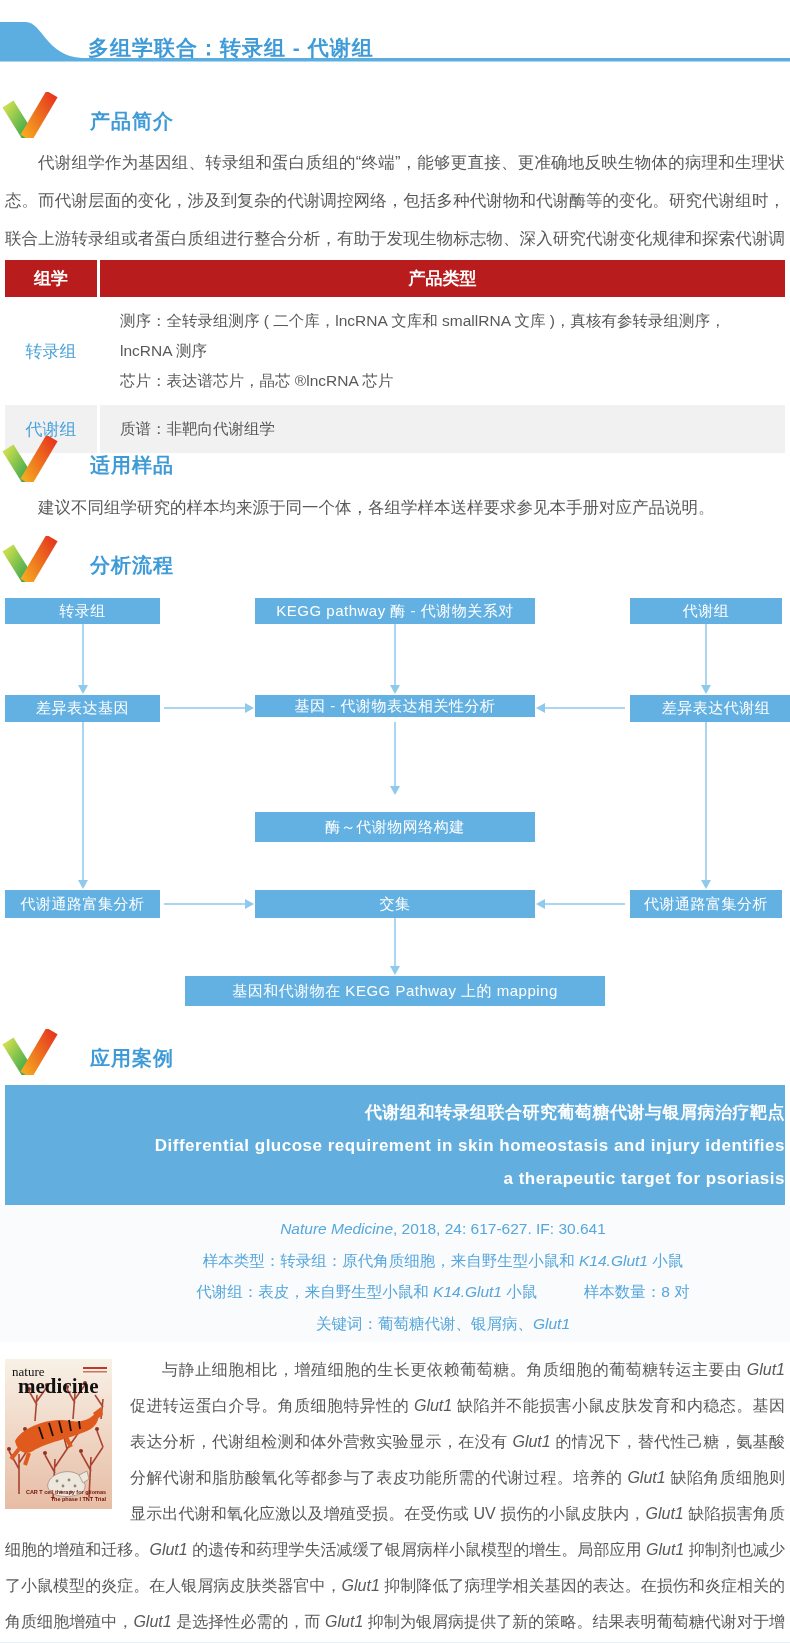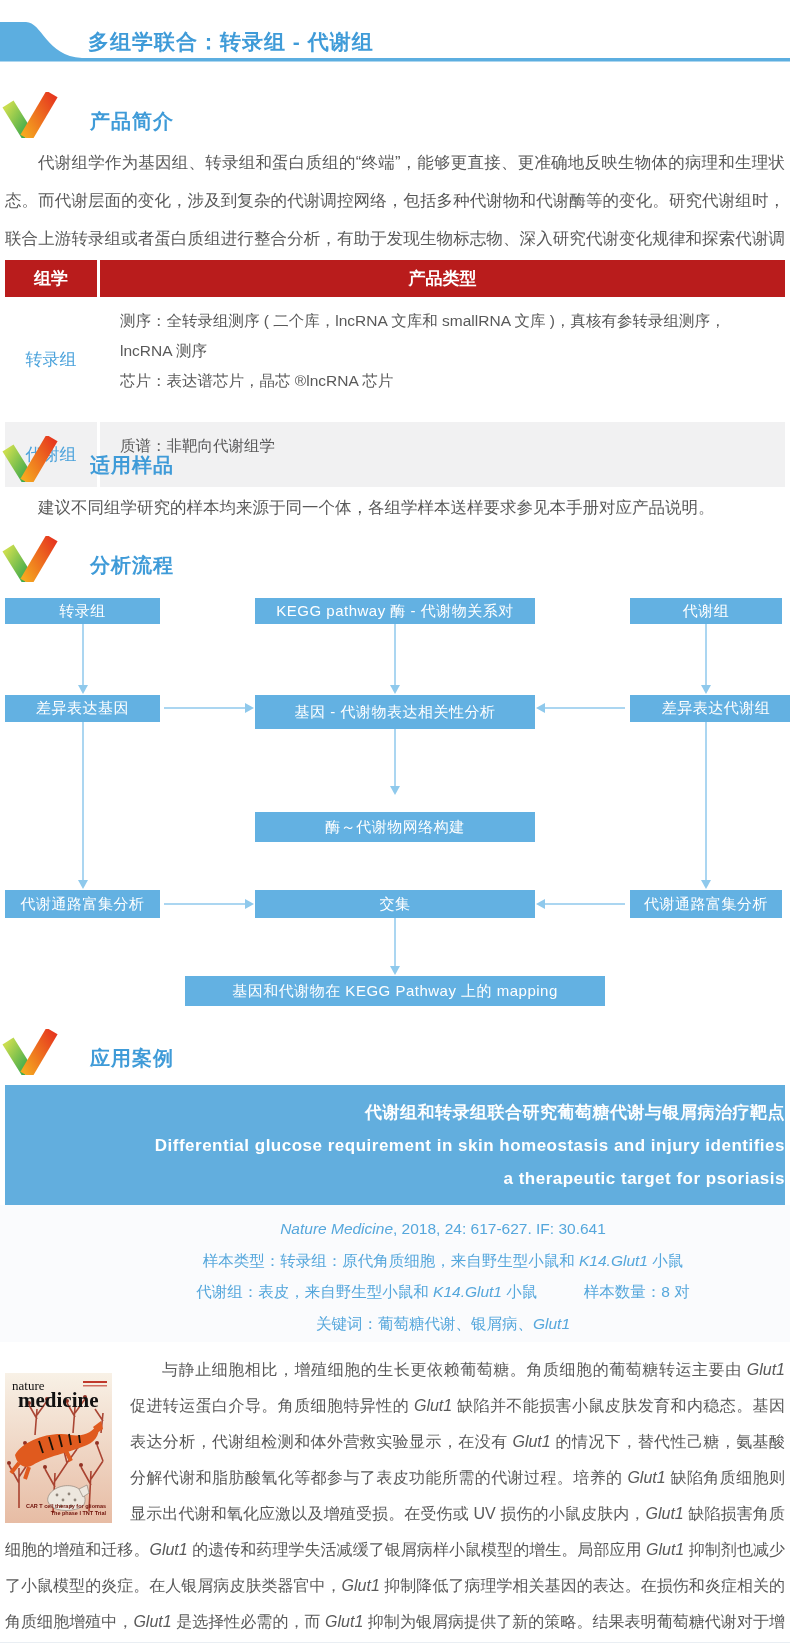--- a/index.html
+++ b/index.html
@@ -6,21 +6,21 @@
   .page {
     position:relative; width:790px; height:1643px; background:#ffffff;
     font-family:"Liberation Sans","DejaVu Sans",sans-serif; overflow:hidden;
     color:#595959;
   }
 
   
   .hdr { position:absolute; top:22px; left:0; width:790px; height:42px; }
   .hdr svg { display:block; }
   .hdr-title {
-    position:absolute; top:6px; left:88px; margin:0;
+    position:absolute; top:12px; left:88px; margin:0;
     font-size:21px; font-weight:bold; color:#3F9BD8; letter-spacing:1px;
   }
 
   
   .sec-head { position:absolute; left:2px; display:flex; align-items:flex-end; height:42px; }
   .vmark { width:56px; height:46px; display:block; }
   .sec-title { margin:0 0 3px 32px; font-size:20px; font-weight:bold; color:#3F9BD8; letter-spacing:1px; }
 
   
   .para {
@@ -33,21 +33,21 @@
   .ptable { position:absolute; top:260px; left:5px; width:780px; font-size:15.5px; }
   .prow { display:flex; width:100%; }
   .pth { background:#b91c1c; color:#fff; font-weight:bold; font-size:17px;
          display:flex; align-items:center; justify-content:center; height:37px; }
   .pc1 { width:92px; flex:0 0 92px; }
   .pgap { width:3px; flex:0 0 3px; background:#fff; }
   .pc2 { flex:1; }
   .pbody-row1 { background:#fff; min-height:76px; }
   .pbody-row2 { background:#F1F1F2; min-height:37px; }
   .plabel { color:#4AA2DB; font-size:17px; display:flex; align-items:center; justify-content:center; }
-  .pcontent { padding:9px 8px 26px 20px; line-height:30px; display:flex; flex-direction:column; justify-content:center; color:#595959; }
+  .pcontent { padding:9px 8px 9px 20px; line-height:30px; display:flex; flex-direction:column; justify-content:center; color:#595959; }
 
   
   .flow { position:absolute; top:570px; left:0; width:790px; height:450px; }
   .flow svg.arrows { position:absolute; top:0; left:0; }
   .fbox {
     position:absolute; background:#63B1E2; color:#fff; font-size:15px;
     display:flex; align-items:center; justify-content:center; text-align:center;
     letter-spacing:0.5px;
   }
 
@@ -62,21 +62,21 @@
   .meta { position:absolute; top:1213px; left:0; width:790px; text-align:center;
           color:#55A7DC; font-size:15.5px;padding-left:48px; }
   .meta div { line-height:31.5px; }
 
   
   .abstract {
     position:absolute; top:1352px; left:5px; width:780px;
     font-size:16px; line-height:36px; text-align:justify; color:#595959;
   }
   .abstract p { margin:0; text-indent:2em; }
-  .cover { float:left; width:107px; height:150px; margin:21px 18px 6px 0; }
+  .cover { float:left; width:107px; height:150px; margin:7px 18px 6px 0; }
   .cover svg { display:block; }
   i { font-style:italic; }
   .page-bottom-line { position:absolute; bottom:0; left:0; width:790px; height:1px; background:#e9eef3; }
 </style>
 </head>
 <body>
 
 <div class="page">
 
   <svg width="0" height="0" style="position:absolute">
@@ -178,21 +178,21 @@
         <polygon points="245,133 245,143 254,138"></polygon>
         <polygon points="545,133 545,143 536,138"></polygon>
         <polygon points="245,329 245,339 254,334"></polygon>
         <polygon points="545,329 545,339 536,334"></polygon>
       </g>
     </svg>
     <div class="fbox" style="left:5px;top:28px;width:155px;height:26px">转录组</div>
     <div class="fbox" style="left:255px;top:28px;width:280px;height:26px">KEGG pathway 酶 - 代谢物关系对</div>
     <div class="fbox" style="left:630px;top:28px;width:152px;height:26px">代谢组</div>
     <div class="fbox" style="left:5px;top:125px;width:155px;height:27px">差异表达基因</div>
-    <div class="fbox" style="left:255px;top:125px;width:280px;height:34px">基因 - 代谢物表达相关性分析</div>
+    <div class="fbox" style="left:255px;top:125px;width:280px;height:22px">基因 - 代谢物表达相关性分析</div>
     <div class="fbox" style="left:630px;top:125px;width:172px;height:27px">差异表达代谢组</div>
     <div class="fbox" style="left:255px;top:242px;width:280px;height:30px">酶～代谢物网络构建</div>
     <div class="fbox" style="left:5px;top:320px;width:155px;height:28px">代谢通路富集分析</div>
     <div class="fbox" style="left:255px;top:320px;width:280px;height:28px">交集</div>
     <div class="fbox" style="left:630px;top:320px;width:152px;height:28px">代谢通路富集分析</div>
     <div class="fbox" style="left:185px;top:406px;width:420px;height:30px">基因和代谢物在 KEGG Pathway 上的 mapping</div>
   </div>
 
   <div class="sec-head" style="top:1033px">
     <svg class="vmark" viewBox="0 0 56 46">

